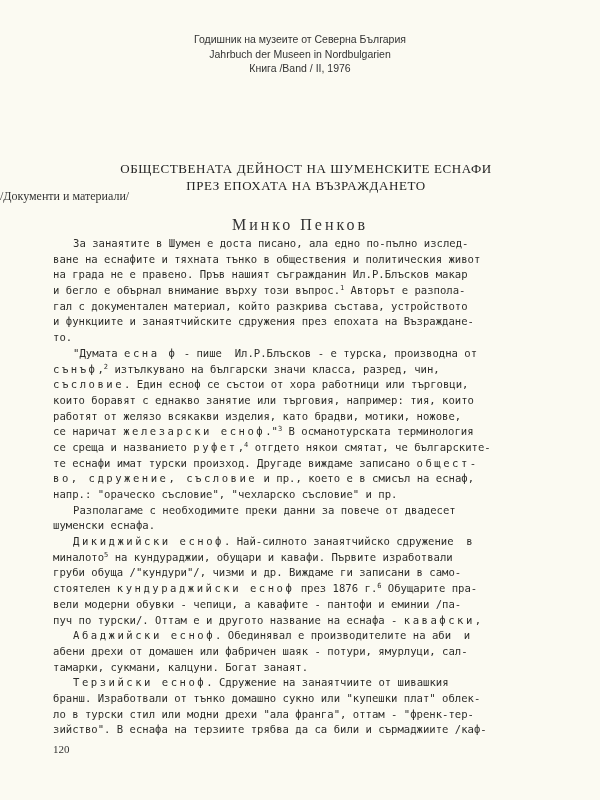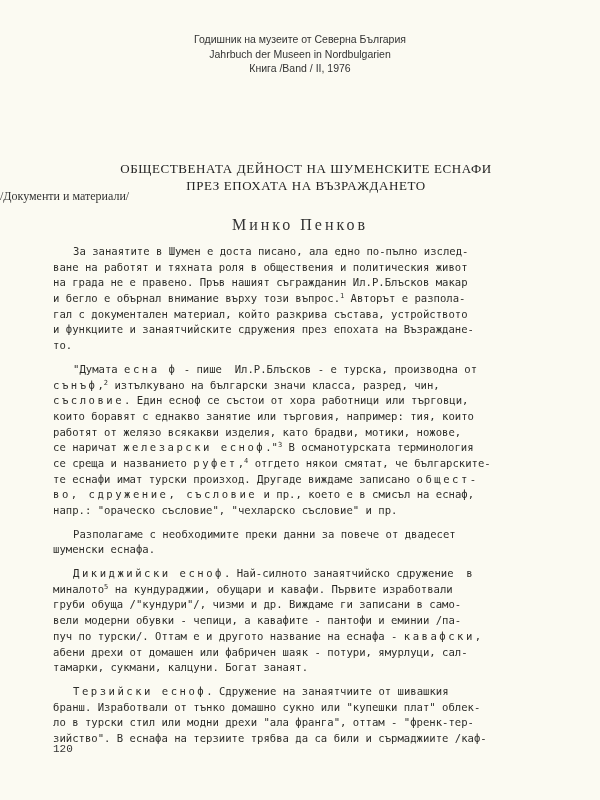--- a/index.html
+++ b/index.html
@@ -29,26 +29,26 @@
   .author {
     position: absolute; top: 216px; left: 0; width: 600px;
     text-align: center; font-family: "Liberation Serif", serif;
     font-size: 16px; letter-spacing: 3px; color: #333;
   }
   .body {
     position: absolute; top: 236px; left: 53px; width: 540px;
     font-size: 10.6px; line-height: 15.7px; color: #2d2d2a;
   }
   .line { white-space: pre; height: 15.7px; }
-  .ind { padding-left: 20px; margin-top: 8px; }
+  .ind { padding-left: 20px; }
   .spaced { letter-spacing: 2.5px; }
   sup { font-size: 7px; vertical-align: 4px; line-height: 0; }
   .pagenum {
     position: absolute; top: 743px; left: 53px;
-    font-family: Liberation Mono, monospace; font-size: 11px; color: #333;
+    font-family: Liberation Serif, serif; font-size: 11px; color: #333;
   }
 </style>
 </head>
 <body>
 
 <div class="page">
   <div class="journal">
     <div>Годишник на музеите от Северна България</div>
     <div>Jahrbuch der Museen in Nordbulgarien</div>
     <div>Книга /Band / II, 1976</div>
@@ -57,43 +57,45 @@
   <div class="title">
     <div>ОБЩЕСТВЕНАТА ДЕЙНОСТ НА ШУМЕНСКИТЕ ЕСНАФИ</div>
     <div>ПРЕЗ ЕПОХАТА НА ВЪЗРАЖДАНЕТО</div>
   </div>
 
   <div class="subtitle">/Документи и материали/</div>
   <div class="author">Минко Пенков</div>
 
   <div class="body" id="body">
       <div class="line ind"><span>За занаятите в Шумен е доста писано, ала едно по-пълно изслед-</span></div>
-      <div class="line"><span>ване на работят и тяхната роля в обществения и политическия живот</span></div>
+      <div class="line"><span>ване на еснафите и тяхната тънко в обществения и политическия живот</span></div>
       <div class="line"><span>на града не е правено. Пръв нашият съгражданин Ил.Р.Блъсков макар</span></div>
       <div class="line"><span>и бегло е обърнал внимание върху този въпрос.</span><sup>1</sup><span> Авторът е разпола-</span></div>
       <div class="line"><span>гал с документален материал, който разкрива състава, устройството</span></div>
       <div class="line"><span>и функциите и занаятчийските сдружения през епохата на Възраждане-</span></div>
       <div class="line"><span>то.</span></div>
       <div class="line ind"><span>"Думата </span><span class="spaced">есна ф</span><span> - пише  Ил.Р.Блъсков - е турска, производна от</span></div>
       <div class="line"><span class="spaced">сънъф</span><span>,</span><sup>2</sup><span> изтълкувано на български значи класса, разред, чин,</span></div>
       <div class="line"><span class="spaced">съсловие</span><span>. Един есноф се състои от хора работници или търговци,</span></div>
       <div class="line"><span>които боравят с еднакво занятие или търговия, например: тия, които</span></div>
       <div class="line"><span>работят от желязо всякакви изделия, като брадви, мотики, ножове,</span></div>
       <div class="line"><span>се наричат </span><span class="spaced">железарски есноф</span><span>."</span><sup>3</sup><span> В османотурската терминология</span></div>
       <div class="line"><span>се среща и названието </span><span class="spaced">руфет</span><span>,</span><sup>4</sup><span> отгдето някои смятат, че българските-</span></div>
       <div class="line"><span>те еснафи имат турски произход. Другаде виждаме записано </span><span class="spaced">общест-</span></div>
       <div class="line"><span class="spaced">во, сдружение, съсловие</span><span> и пр., което е в смисъл на еснаф,</span></div>
       <div class="line"><span>напр.: "ораческо съсловие", "чехларско съсловие" и пр.</span></div>
       <div class="line ind"><span>Разполагаме с необходимите преки данни за повече от двадесет</span></div>
       <div class="line"><span>шуменски еснафа.</span></div>
       <div class="line ind"><span class="spaced">Дикиджийски есноф</span><span>. Най-силното занаятчийско сдружение  в</span></div>
       <div class="line"><span>миналото</span><sup>5</sup><span> на кундураджии, обущари и кавафи. Първите изработвали</span></div>
       <div class="line"><span>груби обуща /"кундури"/, чизми и др. Виждаме ги записани в само-</span></div>
+      <div class="line"><span>стоятелен </span><span class="spaced">кундураджийски есноф</span><span> през 1876 г.</span><sup>6</sup><span> Обущарите пра-</span></div>
       <div class="line"><span>вели модерни обувки - чепици, а кавафите - пантофи и еминии /па-</span></div>
       <div class="line"><span>пуч по турски/. Оттам е и другото название на еснафа - </span><span class="spaced">кавафски,</span></div>
+      <div class="line ind"><span class="spaced">Абаджийски есноф</span><span>. Обединявал е производителите на аби  и</span></div>
       <div class="line"><span>абени дрехи от домашен или фабричен шаяк - потури, ямурлуци, сал-</span></div>
       <div class="line"><span>тамарки, сукмани, калцуни. Богат занаят.</span></div>
       <div class="line ind"><span class="spaced">Терзийски есноф</span><span>. Сдружение на занаятчиите от шивашкия</span></div>
       <div class="line"><span>бранш. Изработвали от тънко домашно сукно или "купешки плат" облек-</span></div>
       <div class="line"><span>ло в турски стил или модни дрехи "ала франга", оттам - "френк-тер-</span></div>
       <div class="line"><span>зийство". В еснафа на терзиите трябва да са били и сърмаджиите /каф-</span></div>
     </div>
 
   <div class="pagenum">120</div>
 </div>

